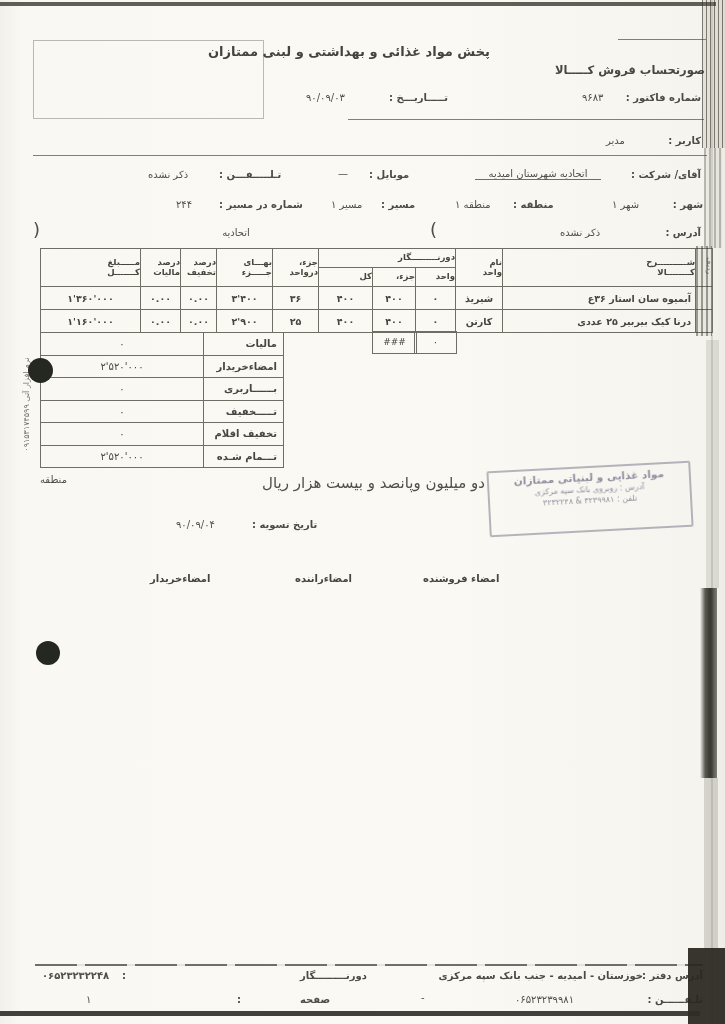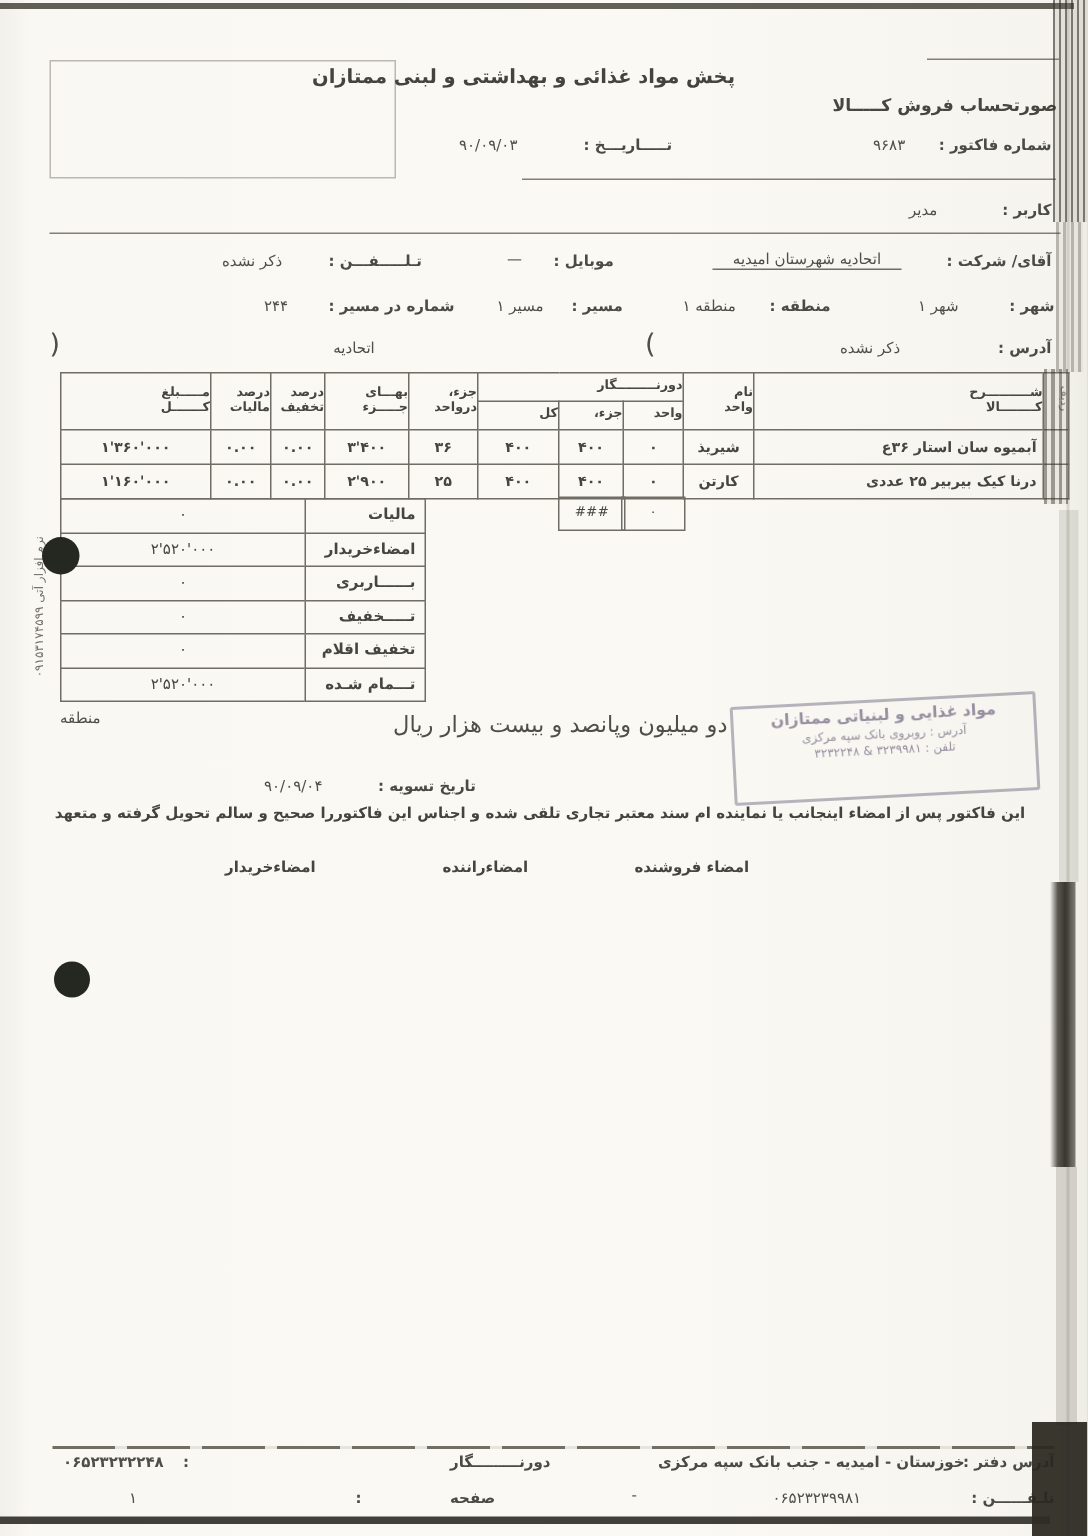--- a/index.html
+++ b/index.html
@@ -222,21 +222,20 @@
 
   <div class="stamp">
     <div class="s1">مواد غذایی و لبنیاتی ممتازان</div>
     <div class="s2">آدرس : روبروی بانک سپه مرکزی</div>
     <div class="s3 n">تلفن : ۳۲۳۹۹۸۱ &amp; ۳۲۳۲۲۴۸</div>
   </div>
 
   <div class="abs lbl" style="left:252px;top:519px;">تاریخ تسویه :</div>
   <div class="abs val n" style="left:176px;top:519px;">۹۰/۰۹/۰۴</div>
 
-  <div class="abs legal" style="left:30px;top:537px;width:660px;">این فاکتور پس از امضاء اینجانب یا نماینده ام سند معتبر تجاری تلقی شده و اجناس این فاکتوررا صحیح و سالم تحویل گرفته و متعهد</div>
 
   <div class="abs sig" style="left:423px;top:573px;">امضاء فروشنده</div>
   <div class="abs sig" style="left:295px;top:573px;">امضاءراننده</div>
   <div class="abs sig" style="left:150px;top:573px;">امضاءخریدار</div>
 
   <div class="abs" style="left:35px;top:964px;width:668px;height:1.6px;
               background:repeating-linear-gradient(90deg,#716e64 0 42px,rgba(113,110,100,.15) 42px 50px);"></div>
 
   <div class="abs lbl" style="right:22px;top:970px;">آدرس دفتر :</div>
   <div class="abs lbl" style="left:415px;top:970px;width:228px;text-align:right;font-weight:700;">خوزستان - امیدیه - جنب بانک سپه مرکزی</div>

